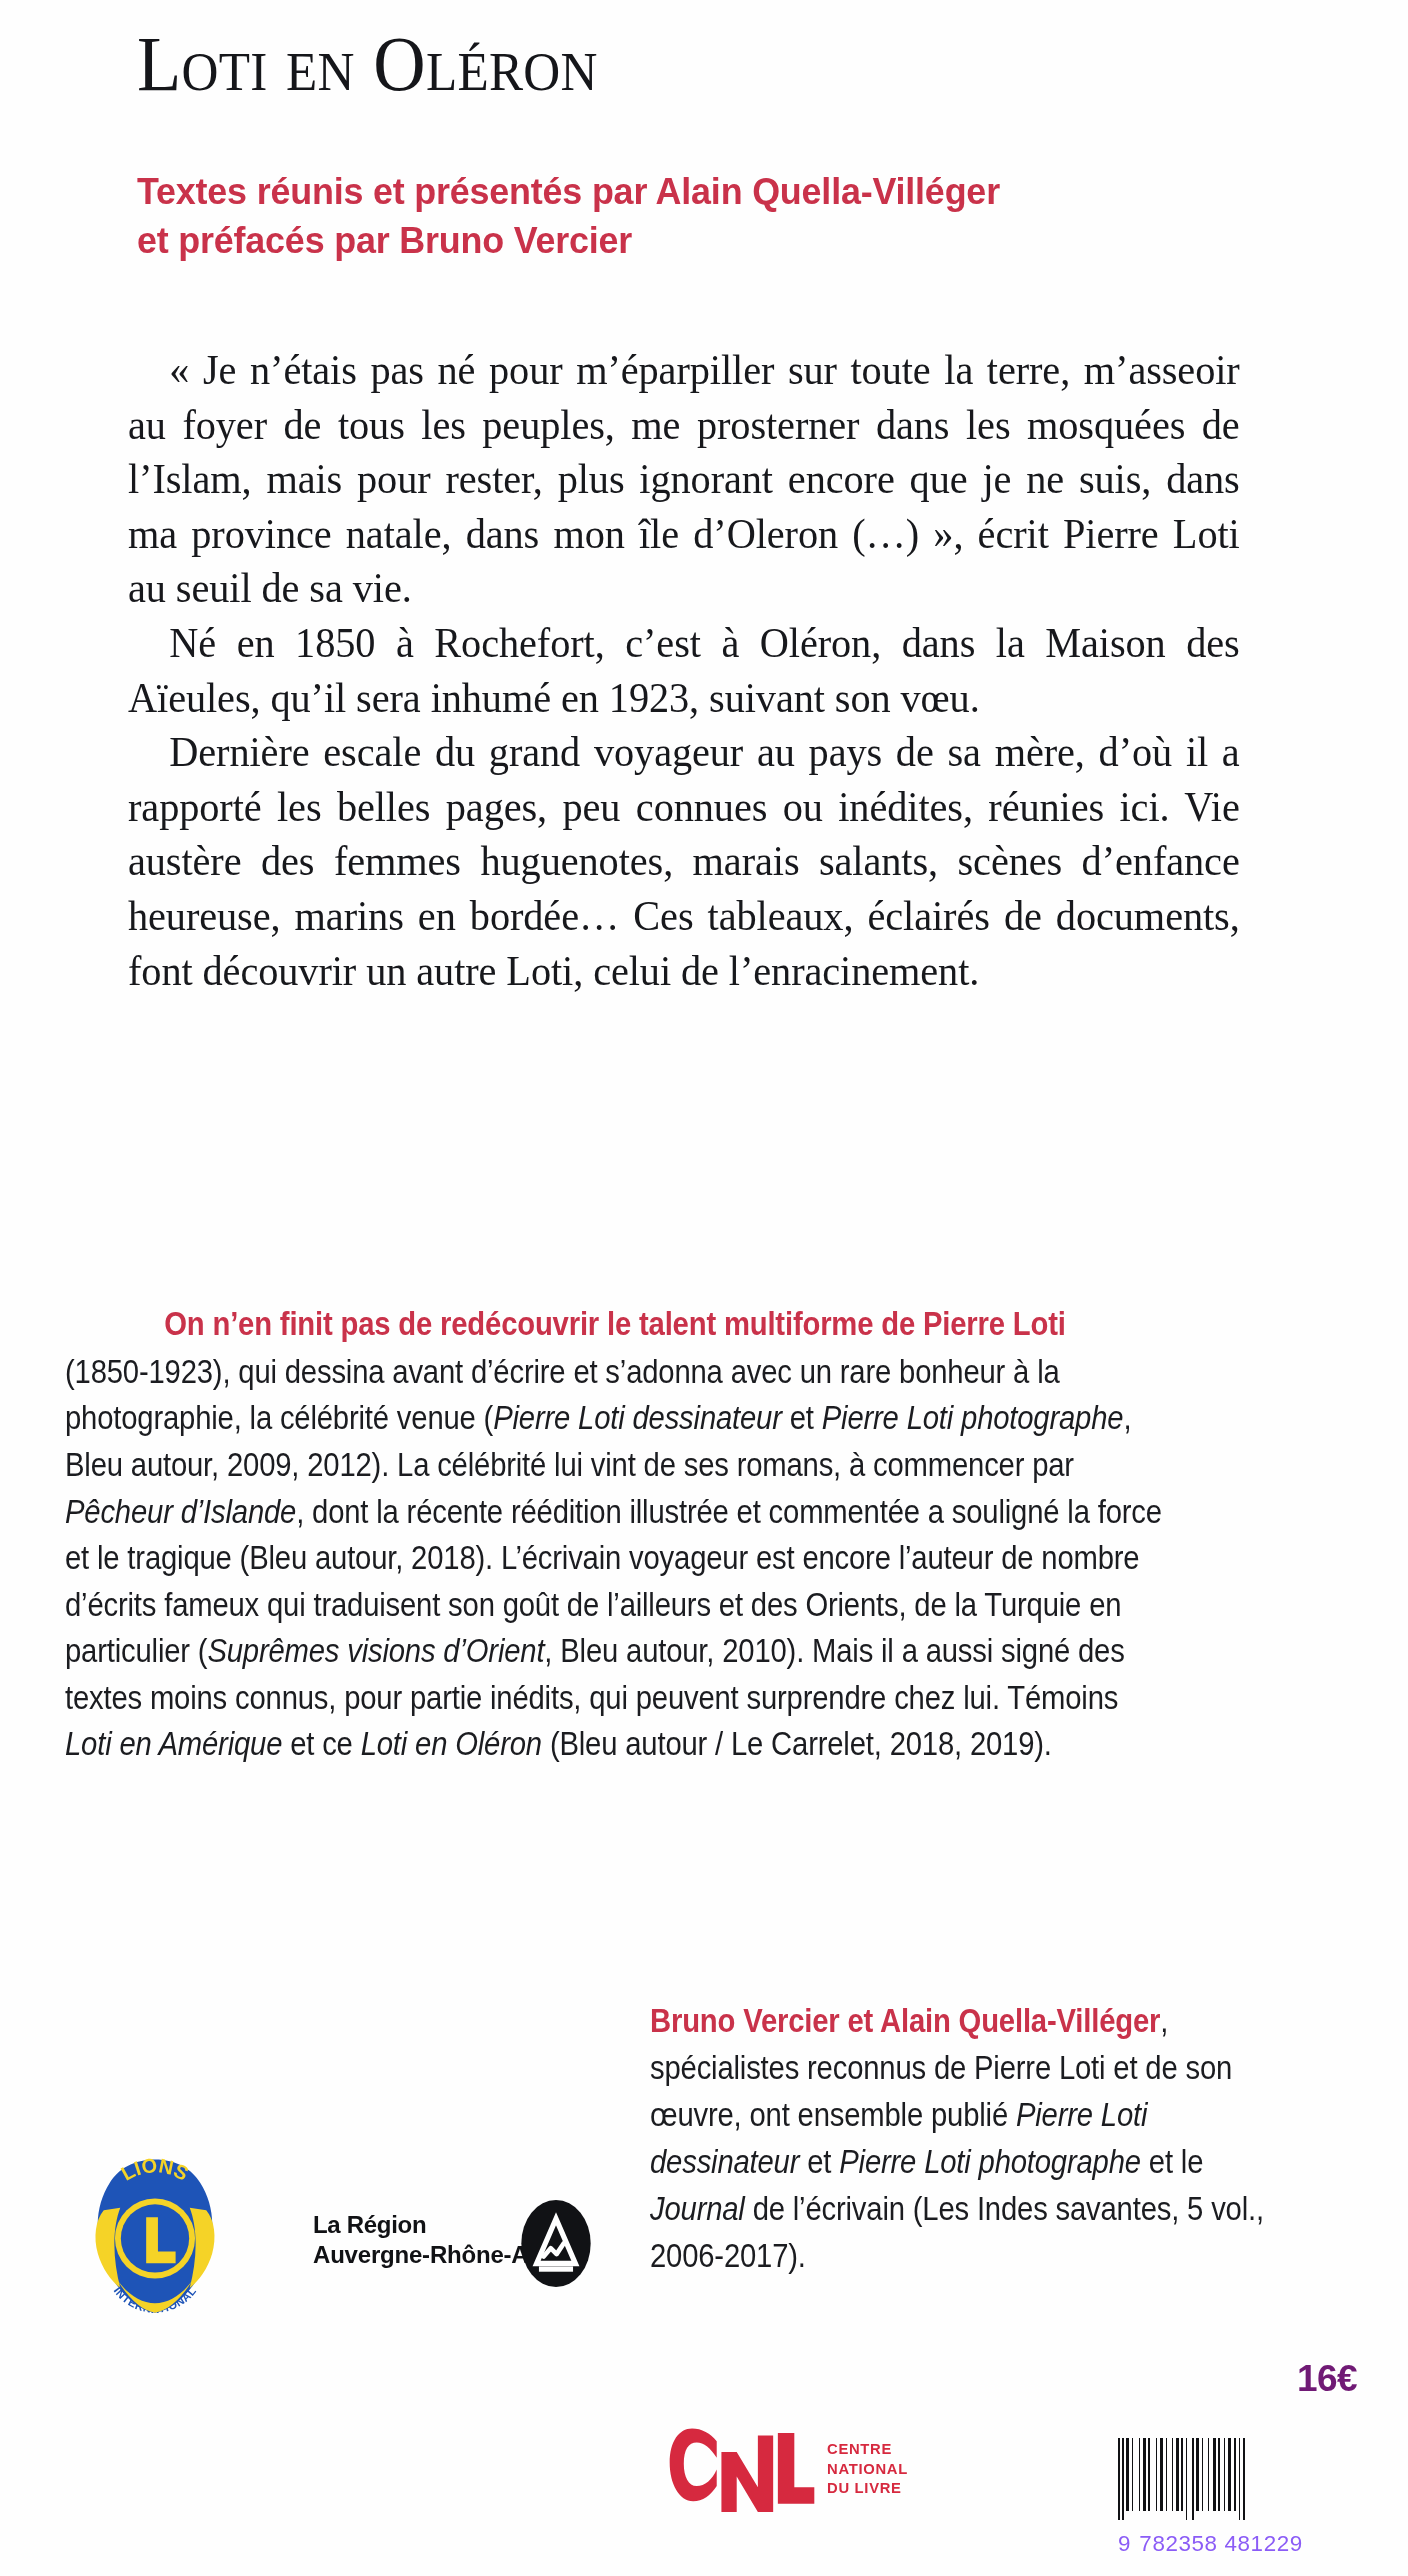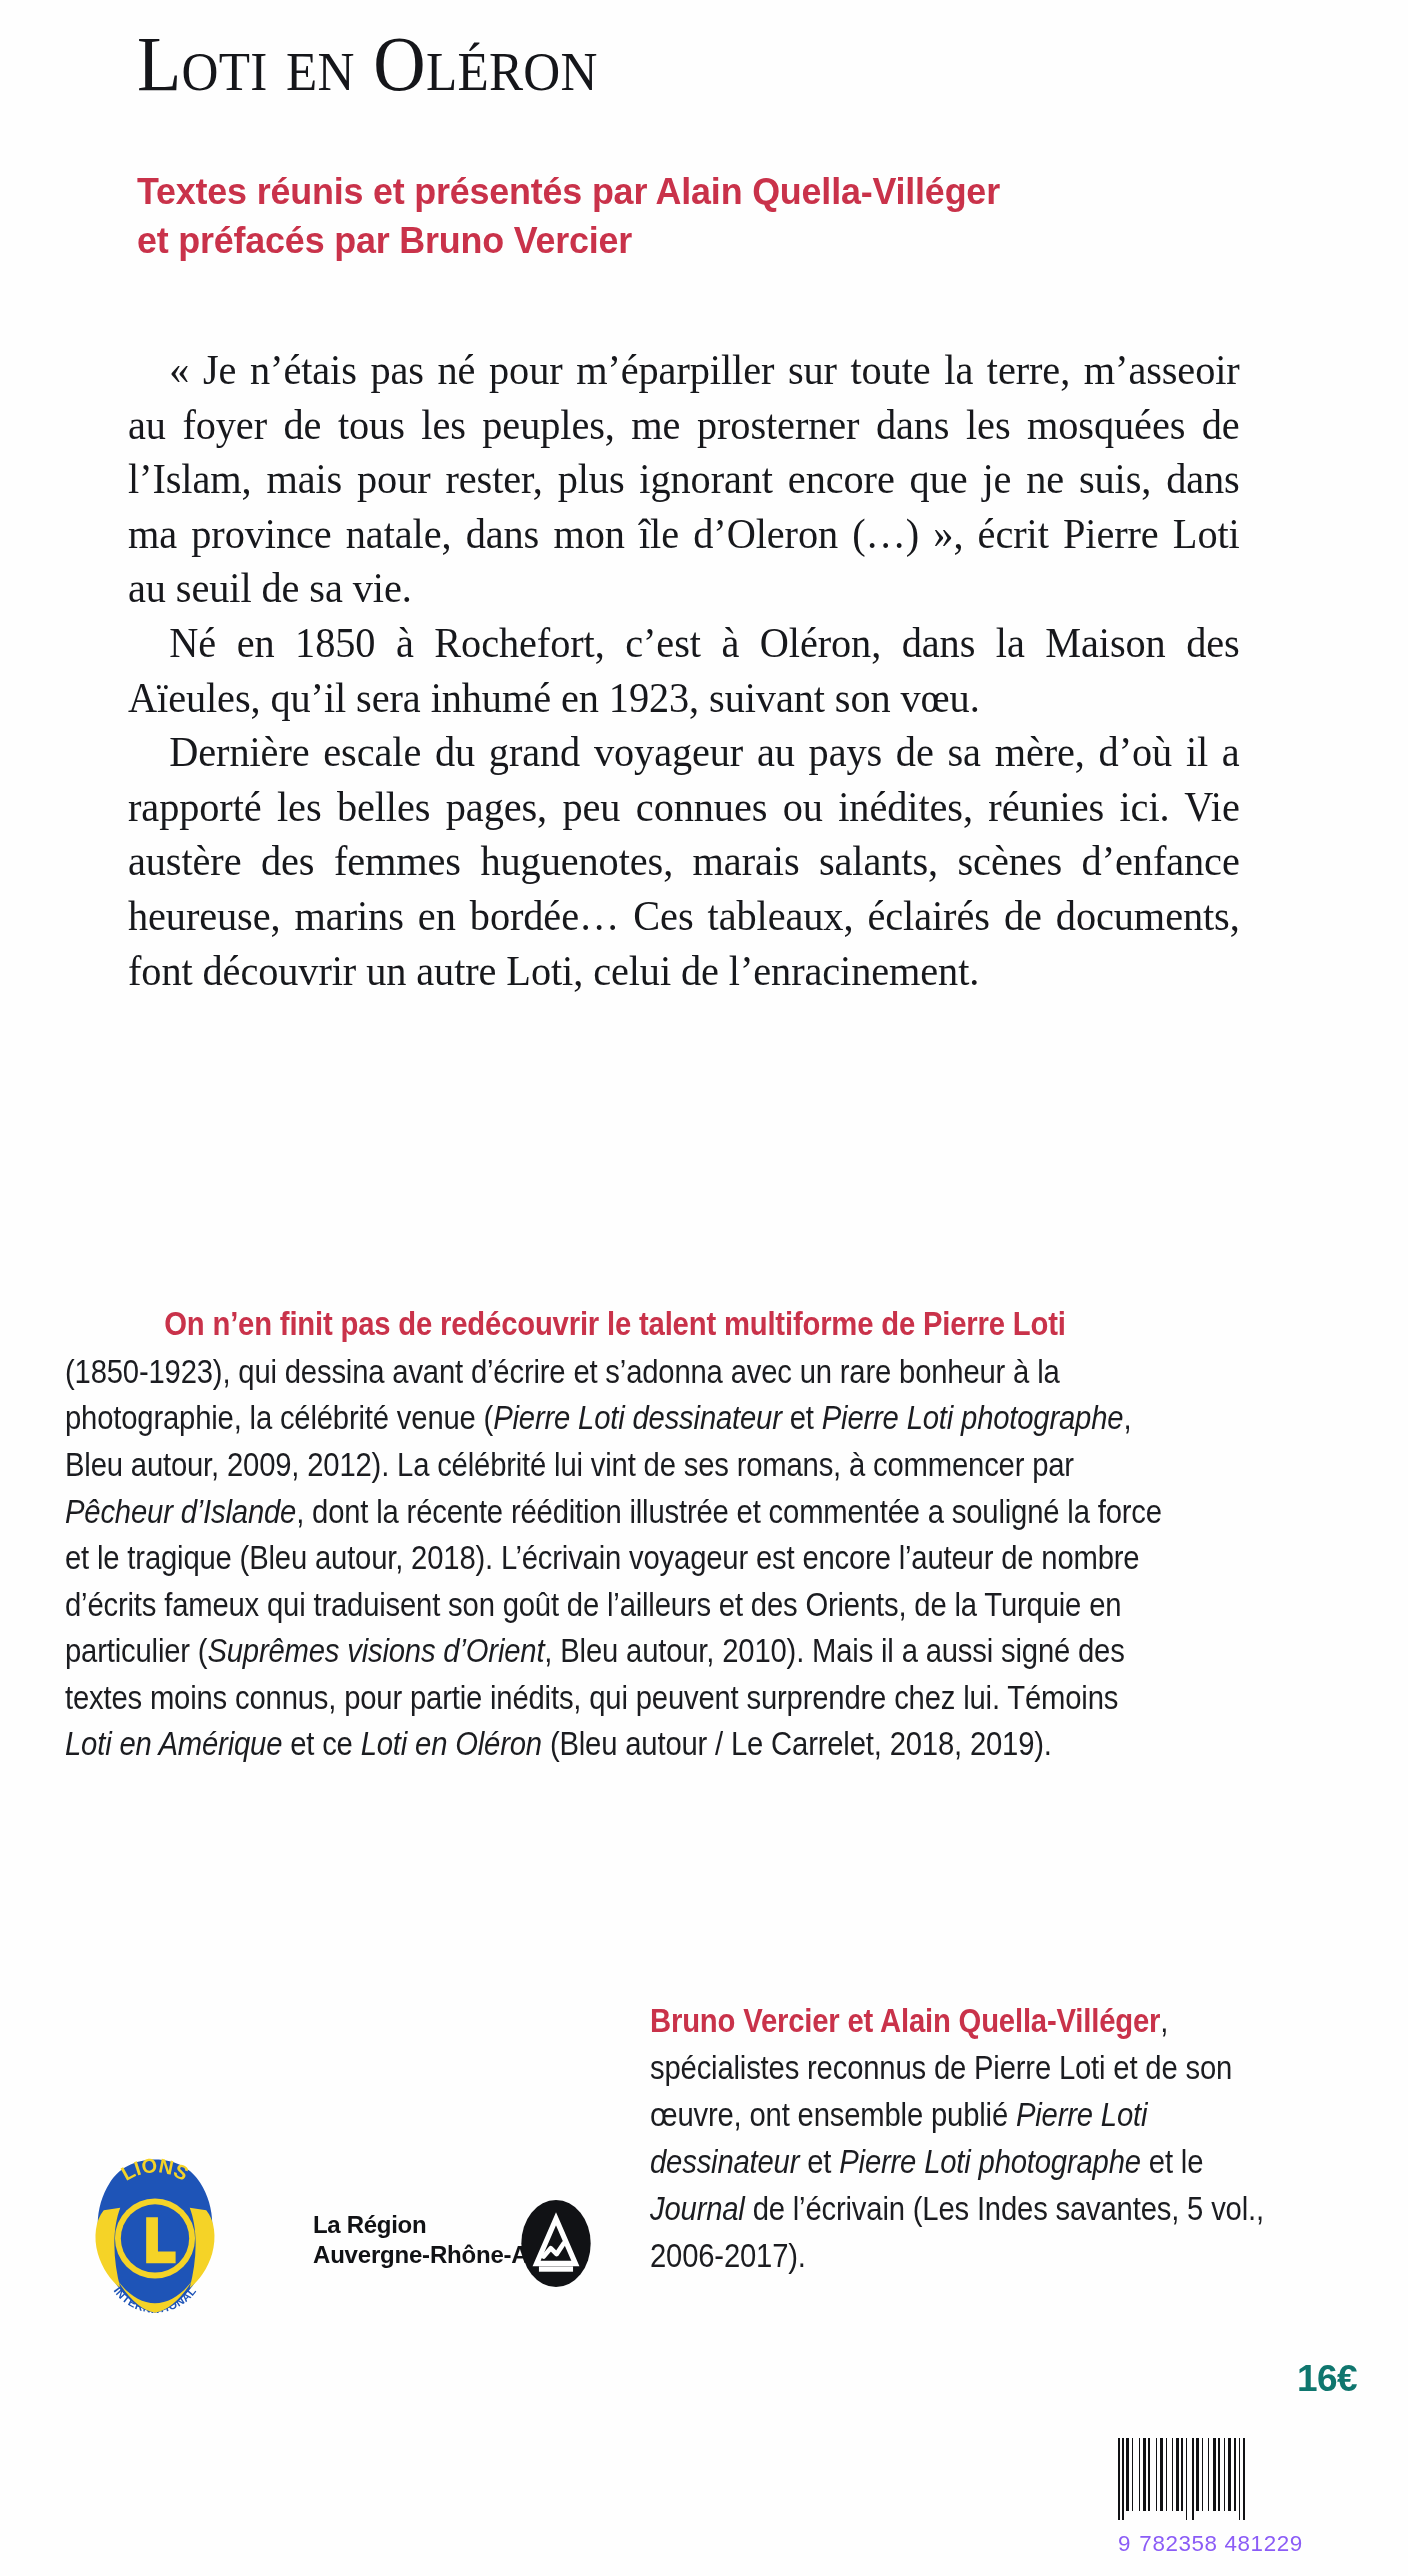--- a/index.html
+++ b/index.html
@@ -172,21 +172,21 @@
   }
 
   
   .price {
     position: absolute;
     right: 52px;
     top: 2358px;
     font-family: "Liberation Sans", sans-serif;
     font-size: 37px;
     font-weight: 700;
-    color: #0f766e;
+    color: #701a75;
     letter-spacing: -0.6px;
   }
 
   
   .red-band {
     position: absolute;
     left: 0;
     top: 2445px;
     width: 449px;
     height: 73px;
@@ -335,20 +335,39 @@
         <path d="M59 32 L92 108 H26 Z" fill="none" stroke="#ffffff" stroke-width="9" stroke-linejoin="miter"></path>
         <path d="M38 96 L50 82 L60 92 L72 74" fill="none" stroke="#ffffff" stroke-width="8" stroke-linecap="round" stroke-linejoin="round"></path>
         <rect x="30" y="113" width="58" height="9" fill="#ffffff"></rect>
       </svg>
     </div>
   </div>
 
   <div class="price">16€</div>
 
 
+  <div class="cnl-logo">
+    <div class="cnl-mark">
+      <svg viewBox="0 0 258 165" width="152" height="97" aria-hidden="true">
+
+        <path d="M86 38 C76 24 60 16 44 16 C22 16 6 38 6 74 C6 110 22 140 46 140
+                 C62 140 76 130 86 114 L86 86 C78 104 66 114 52 114 C38 114 30 98 30 76
+                 C30 52 38 40 52 40 C64 40 76 50 86 66 Z" fill="#d6293f"></path>
+
+        <path d="M94 56 h26 l36 60 V28 h26 v130 h-26 l-36 -60 v60 H94 Z" fill="#d6293f"></path>
+
+        <path d="M190 24 h28 v92 h34 v28 h-62 Z" fill="#d6293f"></path>
+      </svg>
+    </div>
+    <div class="cnl-sub">
+      <span>CENTRE</span>
+      <span>NATIONAL</span>
+      <span>DU LIVRE</span>
+    </div>
+  </div>
 
   <div class="barcode-wrap">
     <div class="barcode-bars" id="barcode-bars">
         <i style="left: 0px; width: 1.8px; height: 82px;"></i>
         <i style="left: 4.1px; width: 1.8px; height: 82px;"></i>
         <i style="left: 8.3px; width: 3px; height: 73px;"></i>
         <i style="left: 13.6px; width: 1.8px; height: 73px;"></i>
         <i style="left: 20.7px; width: 1.2px; height: 73px;"></i>
         <i style="left: 25px; width: 3px; height: 73px;"></i>
         <i style="left: 30px; width: 1.8px; height: 73px;"></i>

